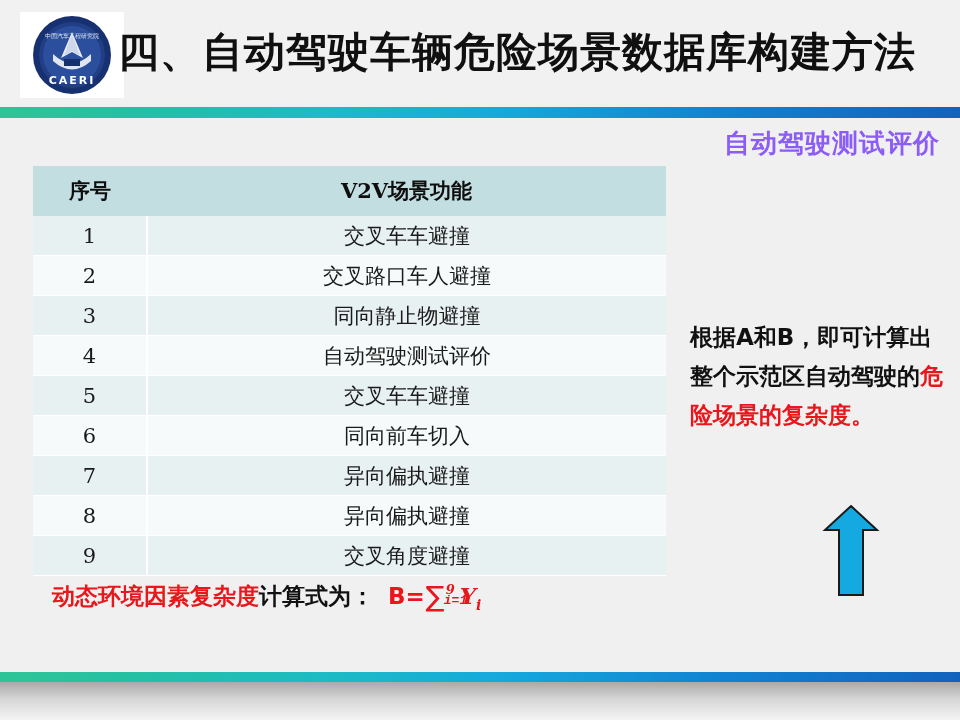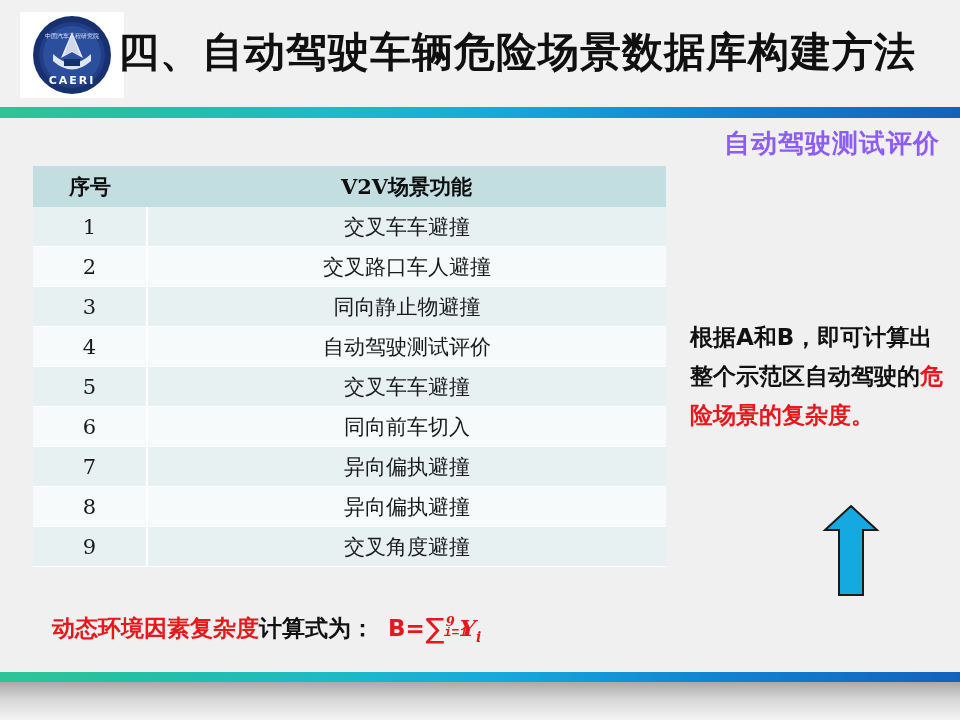--- a/index.html
+++ b/index.html
@@ -83,21 +83,21 @@
     padding: 0;
     height: 39px;
     text-align: center;
     vertical-align: middle;
   }
   #v2v-table thead th {
     background: #c3dee1;
     font-size: 21px;
     font-weight: bold;
     color: #0e0e0e;
-    height: 41px;
+    height: 50px;
     font-family: "DejaVu Serif", "Liberation Serif", serif;
   }
   #v2v-table col.col-idx { width: 114px; }
   #v2v-table col.col-fn  { width: 519px; }
 
   #v2v-table tbody tr td {
     font-size: 21px;
     color: #1a1a1a;
     font-family: "DejaVu Serif", "Liberation Serif", serif;
   }
@@ -134,24 +134,23 @@
   #formula-block {
     position: absolute;
     left: 52px;
     top: 576px;
     width: 610px;
   }
   .formula-line {
     font-size: 23px;
     font-weight: bold;
     color: #111111;
-    line-height: 24px;
+    line-height: 40px;
     white-space: nowrap;
     font-family: "DejaVu Sans", "Liberation Sans", sans-serif;
-    margin-top: 40px;
   }
   .formula-line .red { color: #e8171b; }
   .math {
     font-family: "DejaVu Serif", "Liberation Serif", serif;
     font-style: italic;
     font-weight: bold;
   }
   .math-up {
     font-family: "DejaVu Sans", "Liberation Sans", sans-serif;
     font-style: normal;

